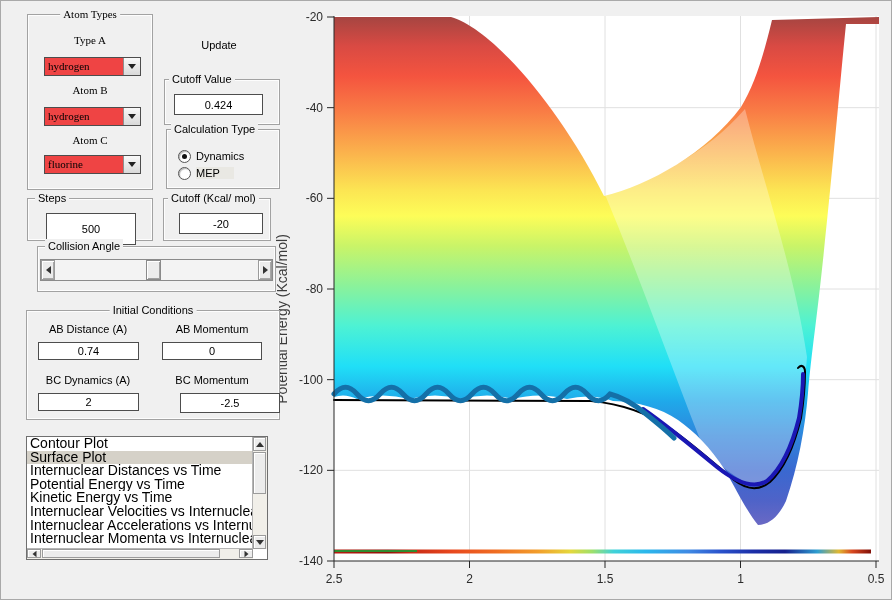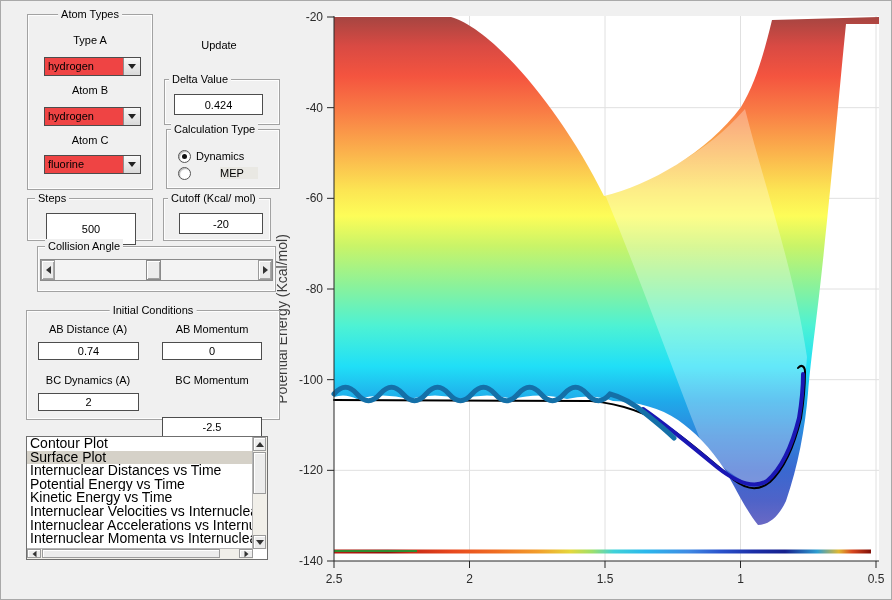--- a/index.html
+++ b/index.html
@@ -39,21 +39,21 @@
   .litem.sel{background:#d5d1c8;}
   .vscroll{position:absolute;right:0;top:0;width:14px;height:112px;background:#f1efe9;border-left:1px solid #b5b5b5;}
   .hscroll{position:absolute;left:0;bottom:0;width:226px;height:10px;background:#f1efe9;border-top:1px solid #b5b5b5;}
   .scbtn{position:absolute;background:#ececec;border:1px solid #9b9b9b;box-sizing:border-box;
          box-shadow:inset 1px 1px 0 #fff;display:flex;align-items:center;justify-content:center;}
   .scthumb{position:absolute;background:#ececec;border:1px solid #9b9b9b;box-sizing:border-box;
          box-shadow:inset 1px 1px 0 #fff;}
   #update{position:absolute;left:178px;top:34px;width:80px;height:20px;text-align:center;line-height:20px;z-index:3;cursor:default;}
   #ylabel{position:absolute;left:281px;top:318px;transform:translate(-50%,-50%) rotate(-90deg);
           white-space:nowrap;font-size:14px;color:#3c3c3c;z-index:1;}
-  .mep-bg{background:#e9e8e3;padding-right:14px;margin-left:24px;}
+  .mep-bg{background:#e9e8e3;padding-right:14px;}
 </style>
 </head>
 <body>
 
 <div id="app">
 
   <div id="ylabel">Potential Energy (Kcal/mol)</div>
 
   <svg id="plot" width="892" height="600">
       <defs>
@@ -134,21 +134,21 @@
       <line x1="468.5" y1="560" x2="468.5" y2="567" stroke="#262626" stroke-width="1"></line>
       <text x="468.5" y="582" text-anchor="middle" font-size="12" fill="#2b2b2b" font-family="Liberation Sans, sans-serif">2</text>
       <line x1="604" y1="560" x2="604" y2="567" stroke="#262626" stroke-width="1"></line>
       <text x="604" y="582" text-anchor="middle" font-size="12" fill="#2b2b2b" font-family="Liberation Sans, sans-serif">1.5</text>
       <line x1="739.5" y1="560" x2="739.5" y2="567" stroke="#262626" stroke-width="1"></line>
       <text x="739.5" y="582" text-anchor="middle" font-size="12" fill="#2b2b2b" font-family="Liberation Sans, sans-serif">1</text>
       <line x1="875" y1="560" x2="875" y2="567" stroke="#262626" stroke-width="1"></line>
       <text x="875" y="582" text-anchor="middle" font-size="12" fill="#2b2b2b" font-family="Liberation Sans, sans-serif">0.5</text>
     </svg>
 
-  <div class="grp" style="left:26px;top:13px;width:124px;height:174px;">
+  <div class="grp" style="left:26px;top:13px;width:124px;height:174px;font-family:Liberation Serif, serif;">
     <span class="ttl center">Atom Types</span>
     <span class="lbl c" style="left:62px;top:19px;">Type A</span>
     <div class="combo" style="left:16px;top:42px;width:97px;height:19px;">
       <span class="val">hydrogen</span>
       <span class="btn">
           <span class="darr"></span>
         </span>
     </div>
     <span class="lbl c" style="left:62px;top:69px;">Atom B</span>
     <div class="combo" style="left:16px;top:92px;width:97px;height:19px;">
@@ -162,21 +162,21 @@
       <span class="val">fluorine</span>
       <span class="btn">
           <span class="darr"></span>
         </span>
     </div>
   </div>
 
   <div id="update">Update</div>
 
   <div class="grp" style="left:163px;top:78px;width:114px;height:44px;">
-    <span class="ttl" style="left:4px;">Delta Value</span>
+    <span class="ttl" style="left:4px;">Cutoff Value</span>
     <input class="edit" style="left: 9px; top: 14px; width: 89px; height: 21px;" value="0.424">
   </div>
 
   <div class="grp" style="left:165px;top:128px;width:112px;height:58px;">
     <span class="ttl" style="left:4px;">Calculation Type</span>
     <span class="radio sel" style="left:11px;top:20px;"></span>
     <span class="lbl" style="left:29px;top:20px;">Dynamics</span>
     <span class="radio" style="left:11px;top:37px;"></span>
     <span class="lbl mep-bg" style="left:29px;top:37px;">MEP</span>
   </div>
@@ -206,21 +206,21 @@
 
   <div class="grp" style="left:25px;top:309px;width:252px;height:108px;">
     <span class="ttl center">Initial Conditions</span>
     <span class="lbl c" style="left:61px;top:12px;">AB Distance (A)</span>
     <span class="lbl c" style="left:185px;top:12px;">AB Momentum</span>
     <input class="edit" style="left: 11px; top: 31px; width: 101px; height: 18px;" value="0.74">
     <input class="edit" style="left: 135px; top: 31px; width: 100px; height: 18px;" value="0">
     <span class="lbl c" style="left:61px;top:63px;">BC Dynamics (A)</span>
     <span class="lbl c" style="left:185px;top:63px;">BC Momentum</span>
     <input class="edit" style="left: 11px; top: 82px; width: 101px; height: 18px;" value="2">
-    <input class="edit" style="left: 135px; top: 82px; width: 100px; height: 20px; margin-top: 24px;" value="-2.5">
+    <input class="edit" style="left: 153px; top: 82px; width: 100px; height: 20px;" value="-2.5">
   </div>
 
   <div id="listbox">
     <div id="list-items">
         <div class="litem">Contour Plot</div>
         <div class="litem sel">Surface Plot</div>
         <div class="litem">Internuclear Distances vs Time</div>
         <div class="litem">Potential Energy vs Time</div>
         <div class="litem">Kinetic Energy vs Time</div>
         <div class="litem">Internuclear Velocities vs Internuclear Distance</div>

